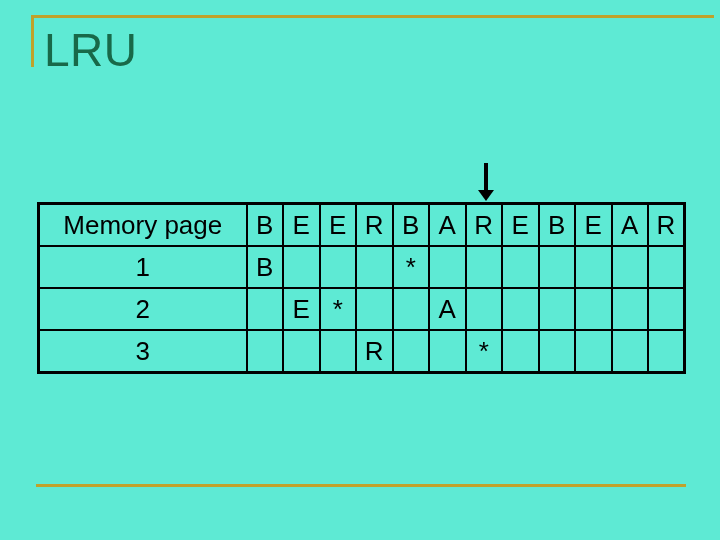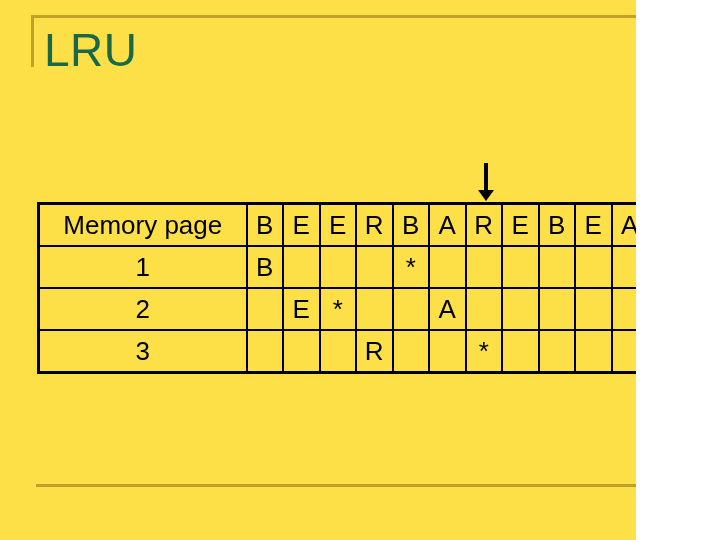--- a/index.html
+++ b/index.html
@@ -2,23 +2,23 @@
 <html style="--green: #186949; --gold: #BFA22B; --purple: #C583DB; --red: #CC0000;"><head>
 <meta charset="utf-8">
 <style>
   html, body {
     margin: 0;
     padding: 0;
     background: #ffffff;
   }
   .slide {
     position: relative;
-    width: 636px;
+    width: 720px;
     height: 540px;
-    background: #fde047;
+    background: #5eead4;
     overflow: hidden;
     font-family: "Liberation Sans", sans-serif;
   }
   .gold-top {
     position: absolute;
     left: 31px;
     top: 15px;
     width: 683px;
     height: 3px;
     background: var(--gold, #BFA22B);

